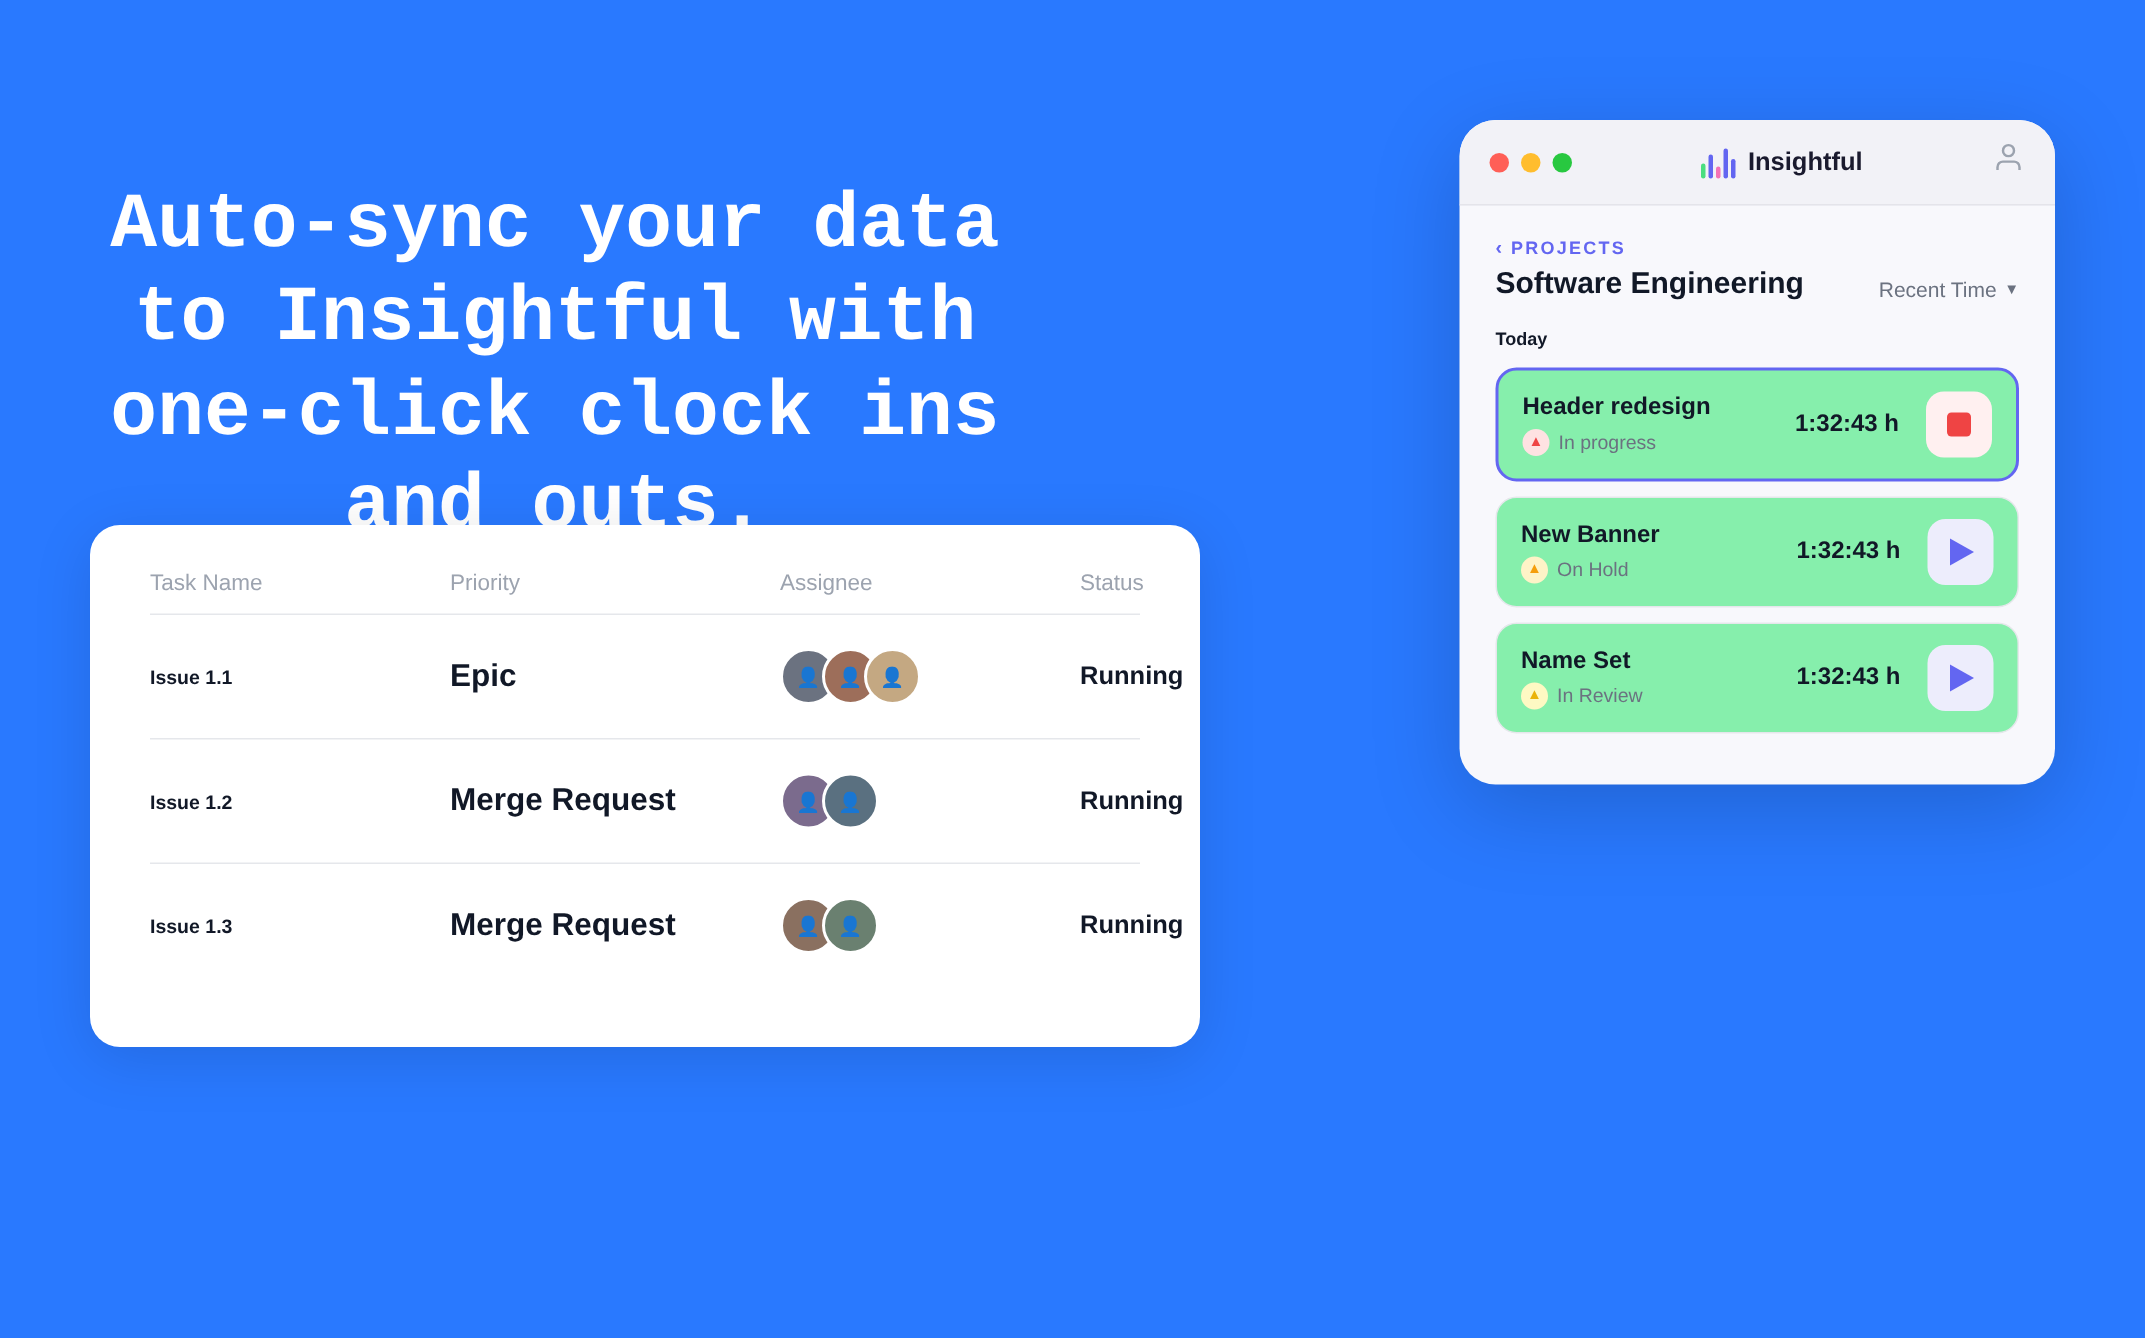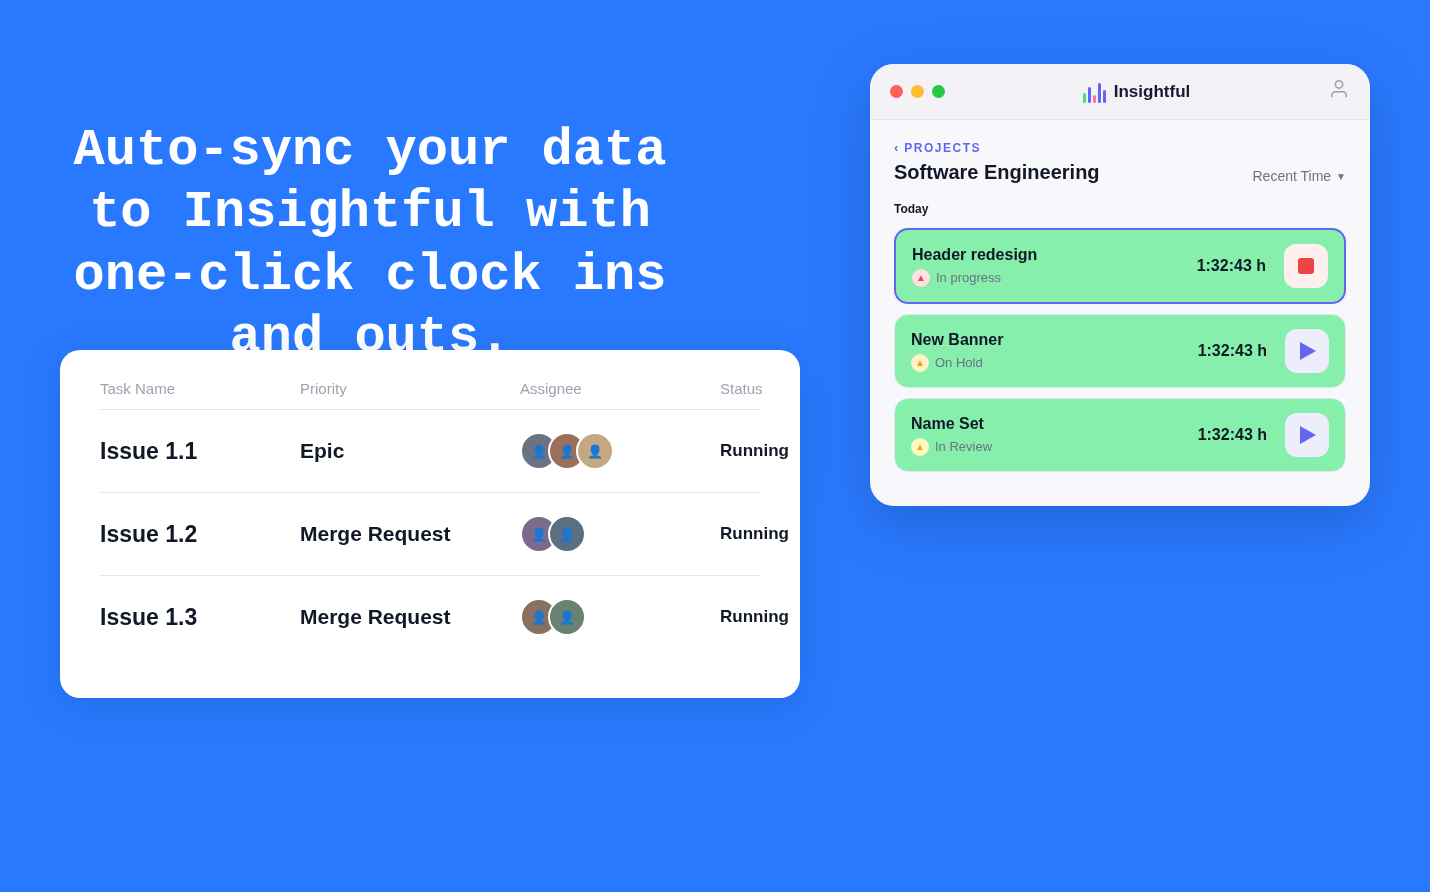--- a/index.html
+++ b/index.html
@@ -57,21 +57,21 @@
       padding: 22px 0;
       border-bottom: 1.5px solid #e5e7eb;
       align-items: center;
     }
 
     .table-row:last-child {
       border-bottom: none;
     }
 
     .cell-task-name {
-      font-size: 23px;
+      font-size: 13px;
       font-weight: 700;
       color: #111827;
     }
 
     .cell-priority {
       font-size: 21px;
       font-weight: 600;
       color: #111827;
     }
 
@@ -108,23 +108,23 @@
 
     .cell-status {
       font-size: 17px;
       font-weight: 600;
       color: #111827;
     }
 
     
     .app-window {
       position: absolute;
-      top: 64px;
+      top: 80px;
       right: 60px;
-      width: 500px;
+      width: 397px;
       background: #f8f8fc;
       border-radius: 24px;
       box-shadow: 0 16px 60px rgba(0,0,0,0.18);
       overflow: hidden;
     }
 
     
     .titlebar {
       background: #f2f2f7;
       padding: 14px 20px;

